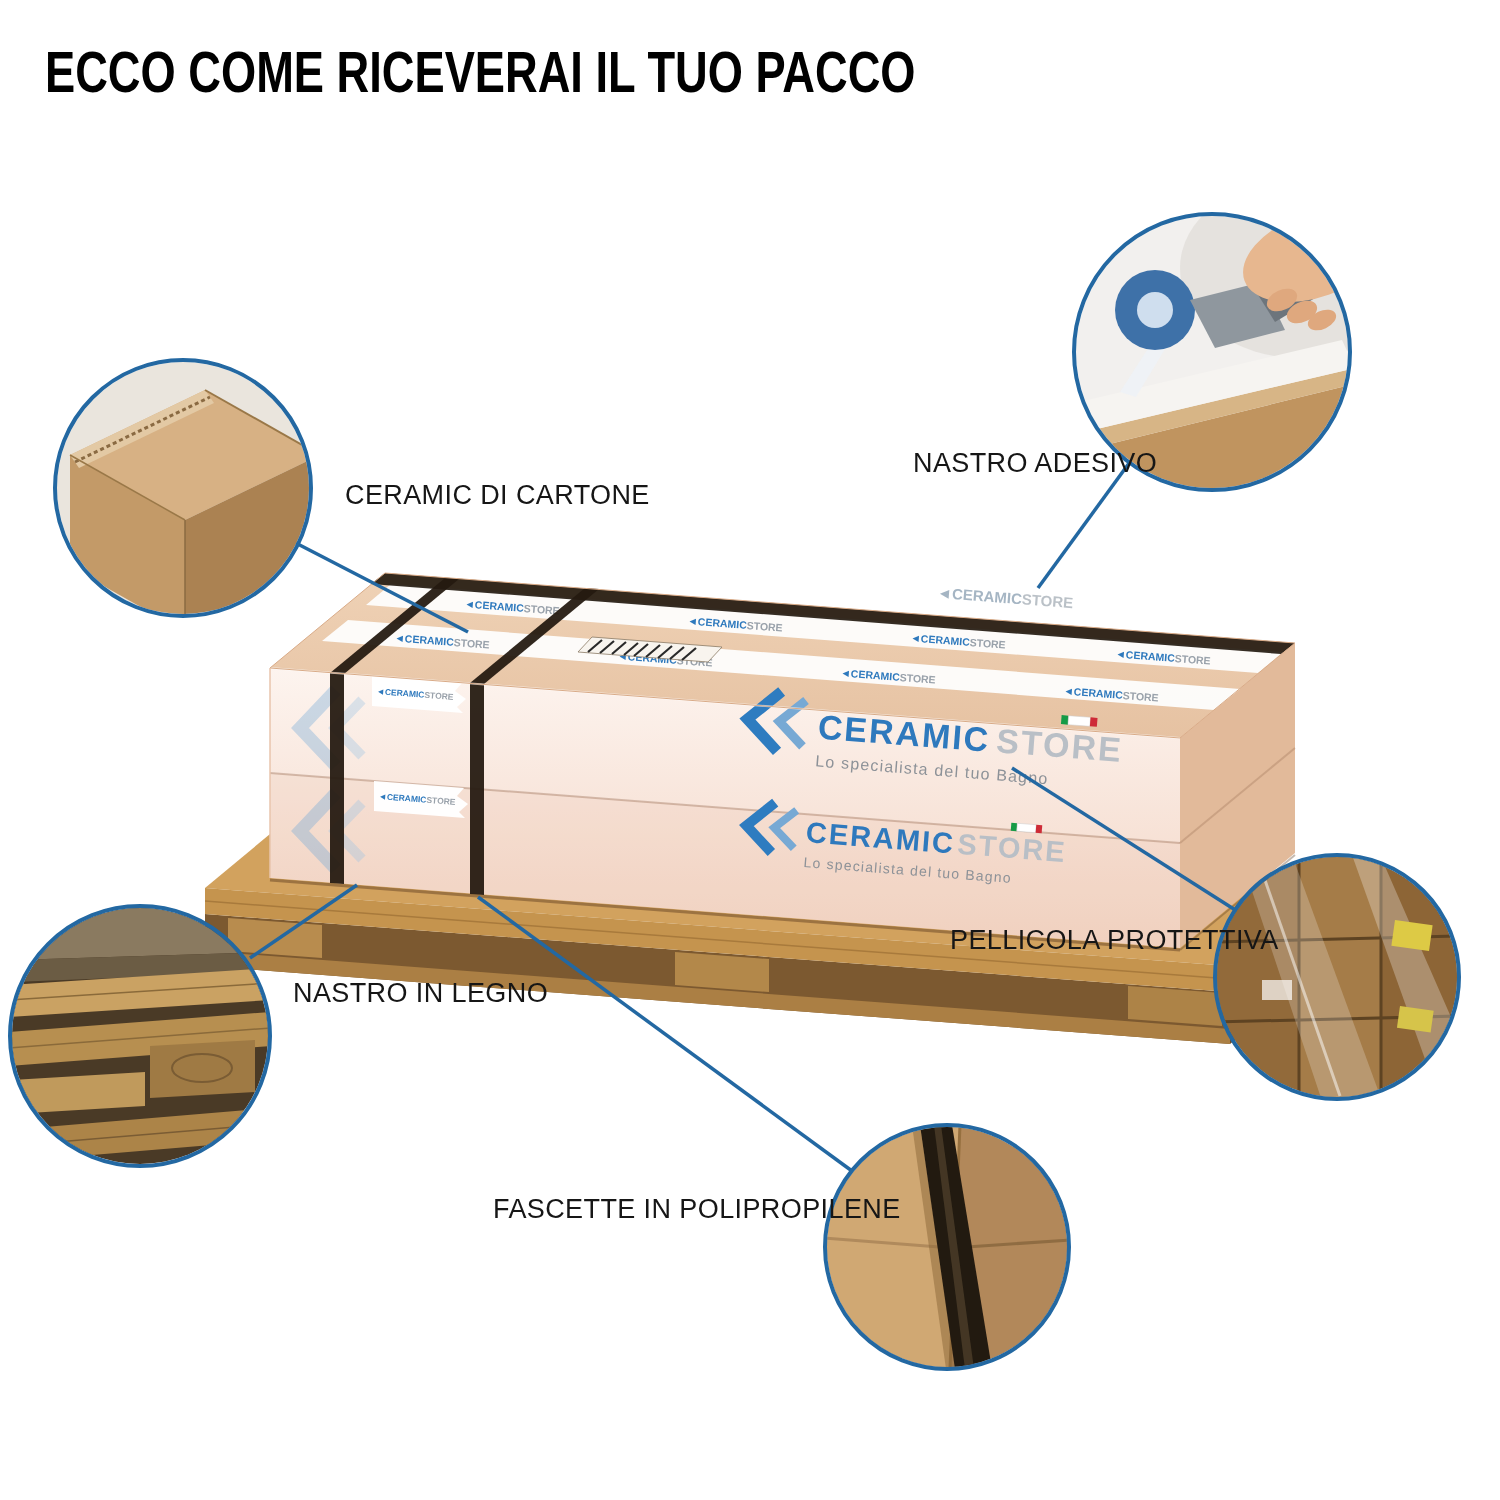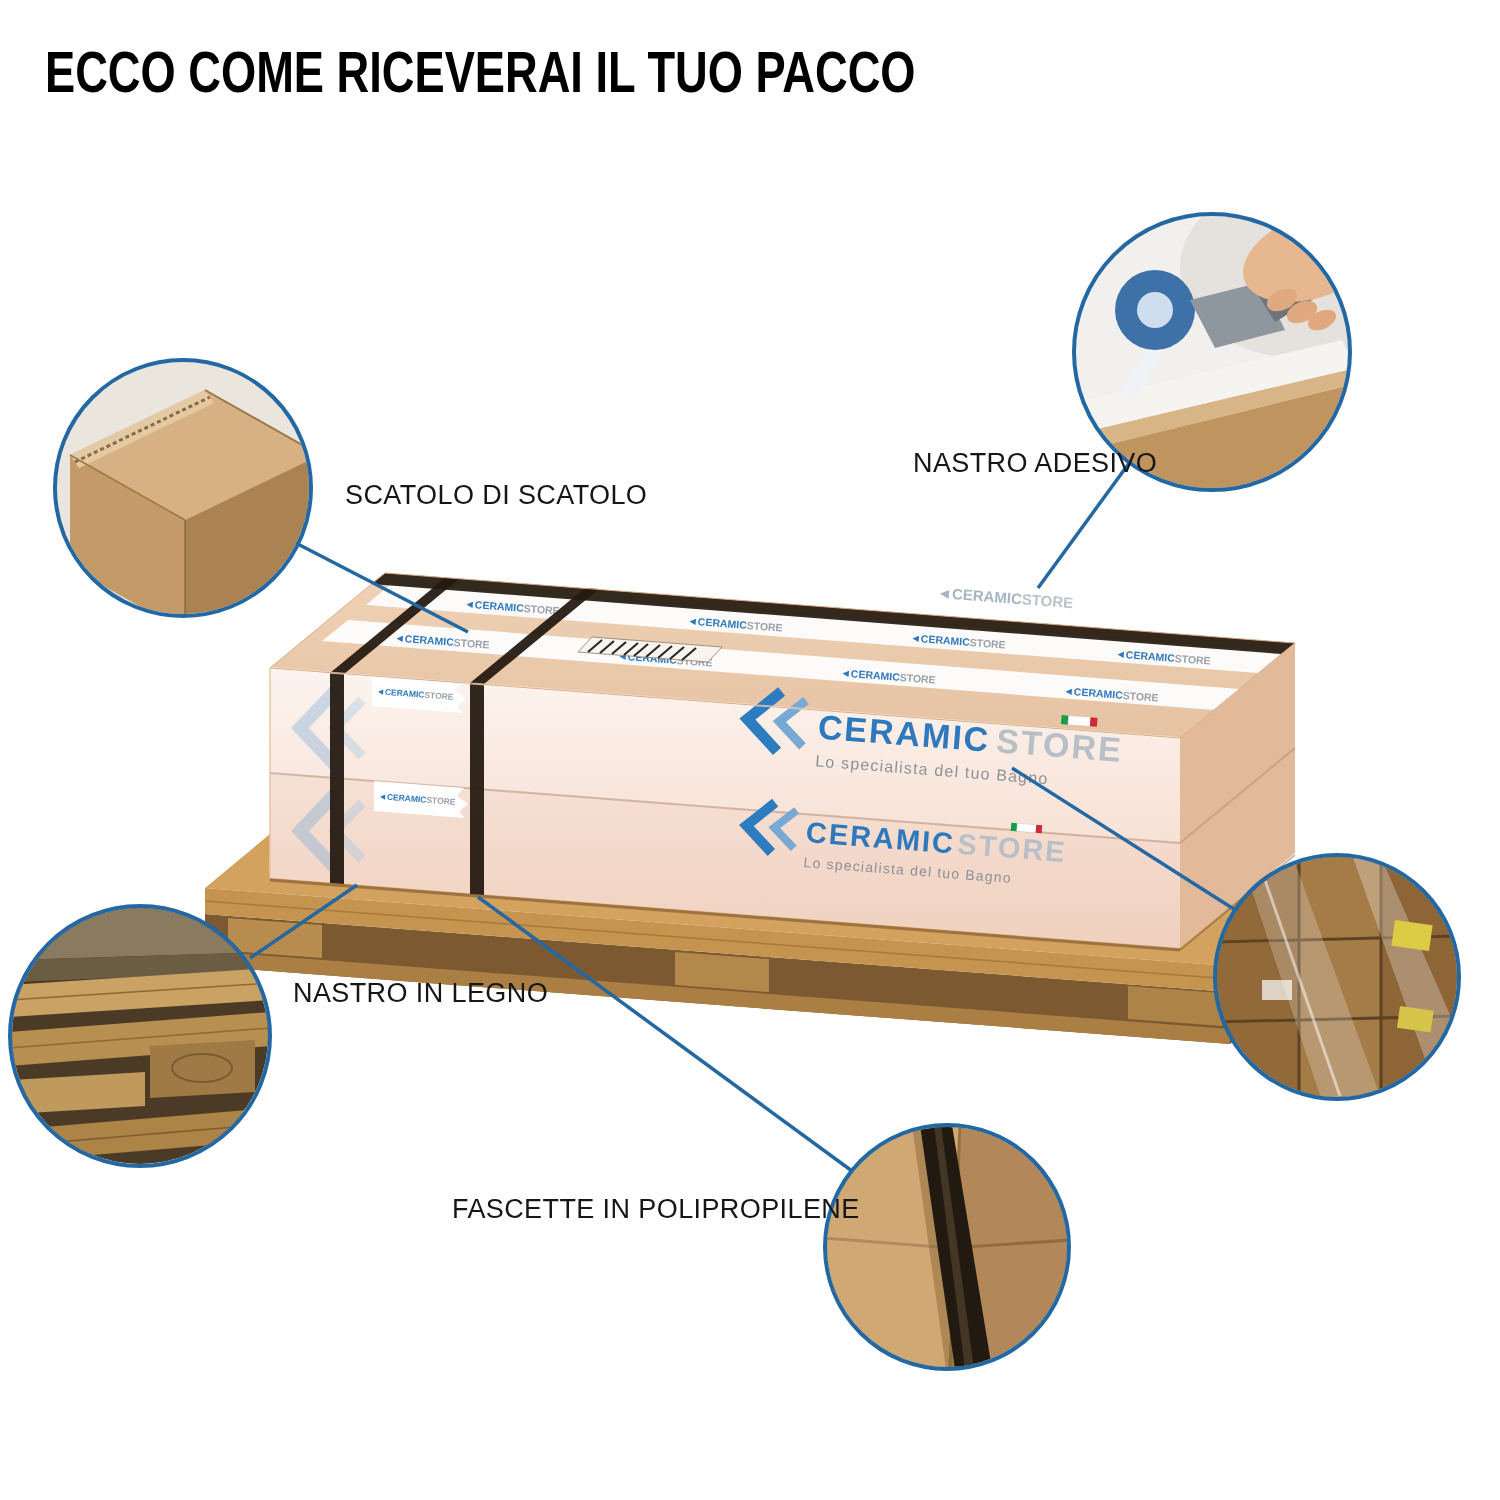--- a/index.html
+++ b/index.html
@@ -263,18 +263,19 @@
       <polygon points="912,1125 920,1125 956,1369 946,1369" fill="#8a6538" opacity="0.5"></polygon>
       <polygon points="920,1125 952,1125 992,1369 955,1369" fill="#221a10"></polygon>
       <polygon points="934,1125 941,1125 974,1369 965,1369" fill="#4a3c28" opacity="0.85"></polygon>
     </g>
     <circle cx="947" cy="1247" r="122" fill="none" stroke="#2368a2" stroke-width="4"></circle>
   </g>
 </svg>
 
 <h1 class="title">ECCO COME RICEVERAI IL TUO PACCO</h1>
 
-<div class="callout-label" style="left:345px;top:480px">SCATOLO DI SCATOLO</div>
+<div class="callout-label" style="left:345px;top:480px">CERAMIC DI CARTONE</div>
 <div class="callout-label" style="left:913px;top:448px">NASTRO ADESIVO</div>
+<div class="callout-label" style="left:950px;top:925px">PELLICOLA PROTETTIVA</div>
 <div class="callout-label" style="left:293px;top:978px">NASTRO IN LEGNO</div>
-<div class="callout-label" style="left:452px;top:1194px">FASCETTE IN POLIPROPILENE</div>
+<div class="callout-label" style="left:493px;top:1194px">FASCETTE IN POLIPROPILENE</div>
 
 </div>
 
 </body></html>

